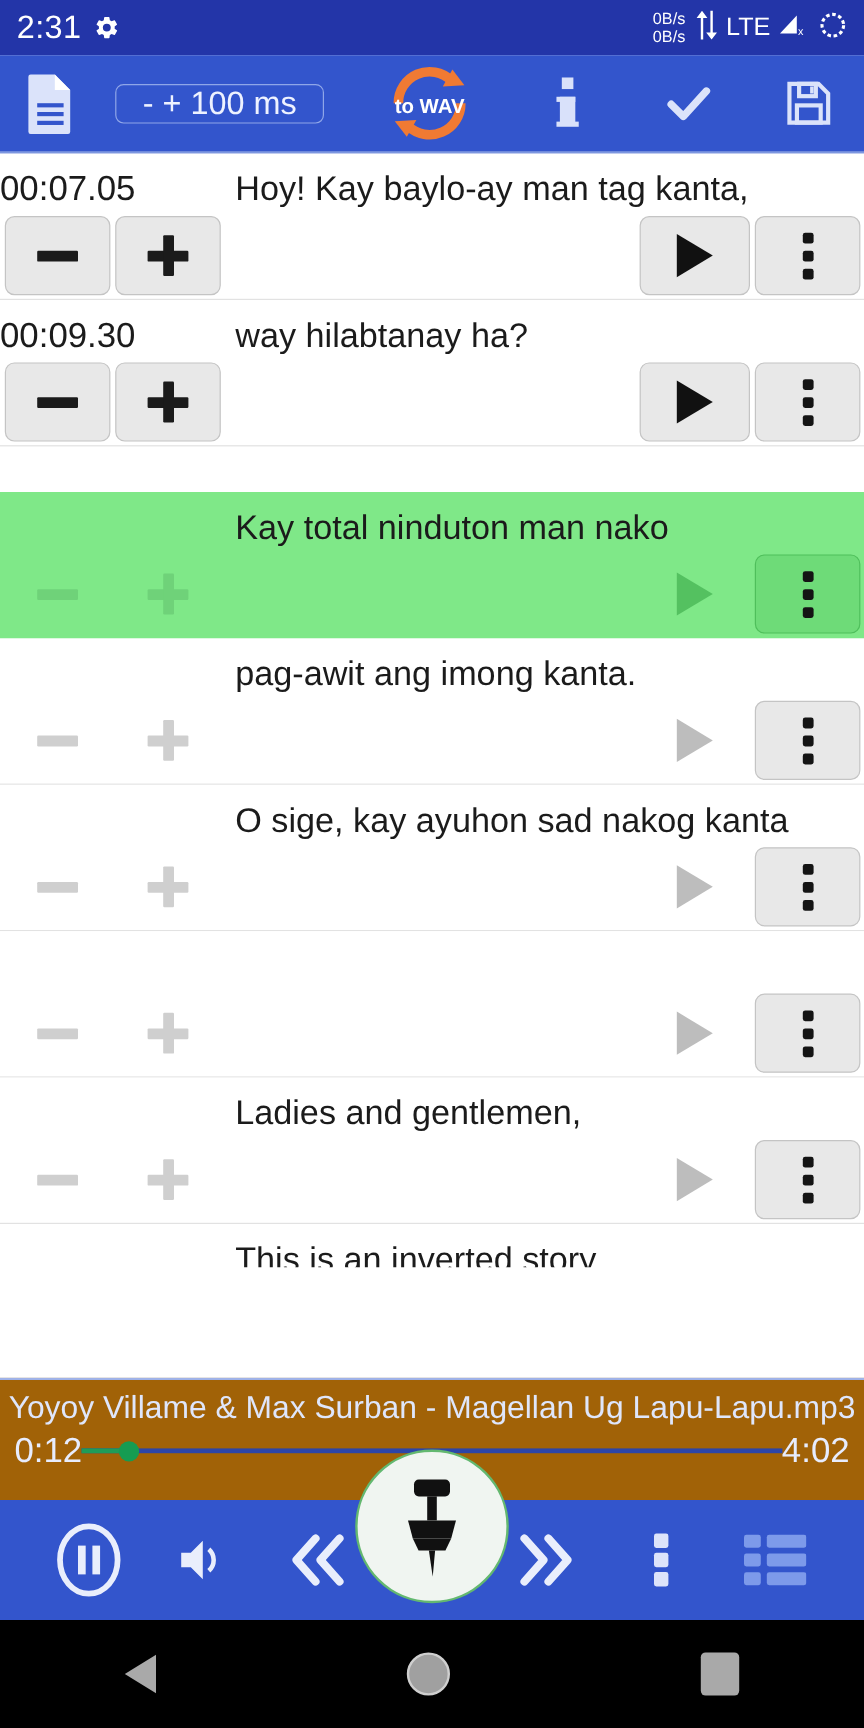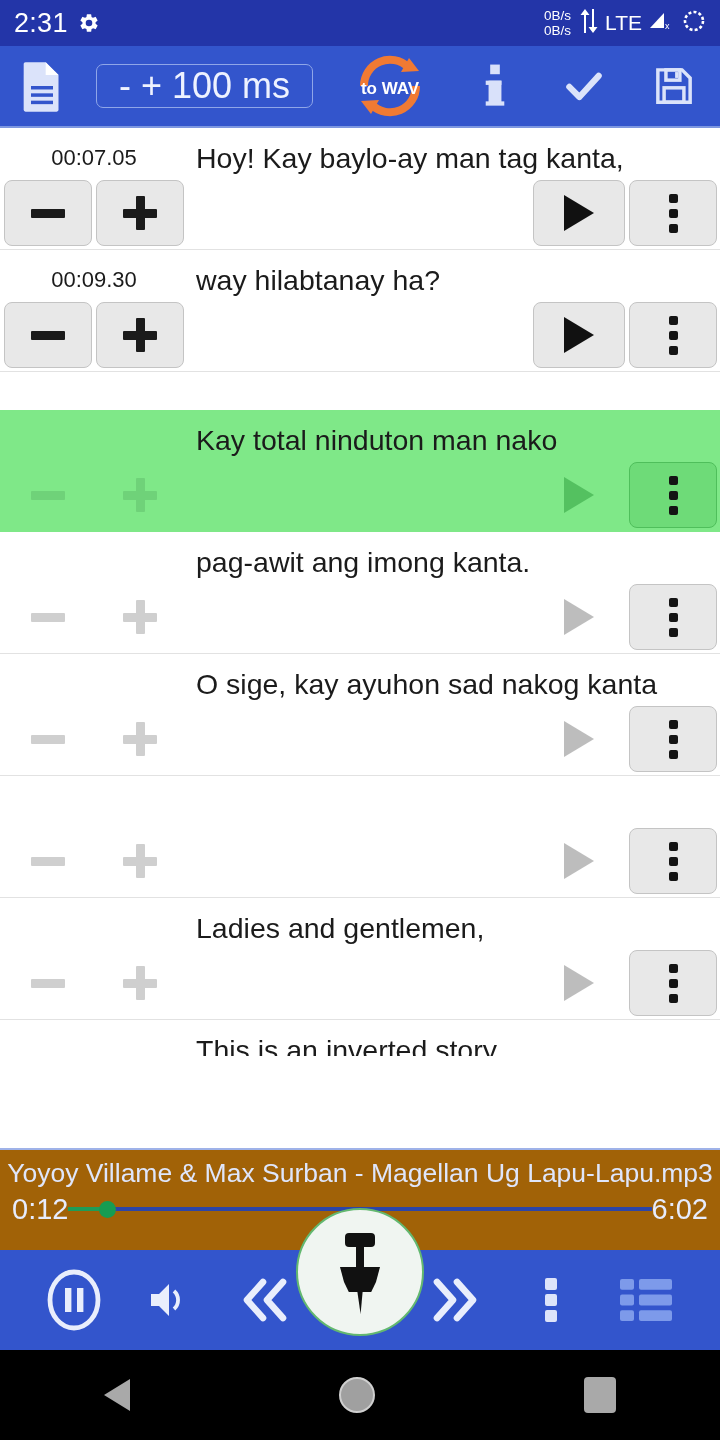--- a/index.html
+++ b/index.html
@@ -36,21 +36,21 @@
     gap: 0;
     border-bottom: 2px solid #7d97e0;
   }
   .tb-item { display:flex; align-items:center; justify-content:center; }
   .tb-doc { width: 48px; }
   .tb-ms {
     margin-left: 30px;
     border: 1px solid #8fa6e8;
     border-radius: 7px;
     color: #eef2ff;
-    font-size: 36px;
+    font-size: 27px;
     padding: 0 22px;
     white-space: nowrap;
   }
   .tb-grow { flex: 1; }
   .tb-wav { width: 86px; height: 72px; position: relative; }
   .tb-info { width: 56px; }
   .tb-check { width: 56px; }
   .tb-save { width: 56px; }
 
   
@@ -67,22 +67,22 @@
     left: 196px; right: 8px; top: 13px;
     font-size: 28.5px;
     color: #1b1b1b;
     line-height: 34px;
     white-space: nowrap;
     overflow: hidden;
   }
   .row-time {
     position: absolute;
     left: 0; width: 188px; top: 13px;
-    text-align: center;
-    font-size: 22px;
+    text-align: left;
+    font-size: 29px;
     color: #1b1b1b;
     line-height: 34px;
   }
   .btn {
     position: absolute;
     background: #e8e8e8;
     border: 1px solid #c4c4c4;
     border-radius: 8px;
     display: flex; align-items: center; justify-content: center;
   }
@@ -414,21 +414,21 @@
 
   <div class="player">
     <div class="p-title">Yoyoy Villame &amp; Max Surban - Magellan Ug Lapu-Lapu.mp3</div>
     <div class="p-seek">
       <span class="p-time">0:12</span>
       <span class="p-trackwrap">
         <span class="p-track"></span>
         <span class="p-prog" id="prog" style="width: 6.6%;"></span>
         <span class="p-thumb" id="thumb" style="left: calc(6.6% - 8px);"></span>
       </span>
-      <span class="p-time">6:02</span>
+      <span class="p-time">4:02</span>
     </div>
   </div>
 
   <div class="controls">
     <div class="ctl">
       <svg width="58" height="64" viewBox="0 0 29 32" fill="none" stroke="#e9eefc" stroke-width="2.4">
         <ellipse cx="14.5" cy="16" rx="12" ry="14"></ellipse>
         <rect x="10" y="10" width="3.2" height="12" fill="#e9eefc" stroke="none"></rect>
         <rect x="16" y="10" width="3.2" height="12" fill="#e9eefc" stroke="none"></rect>
       </svg>

